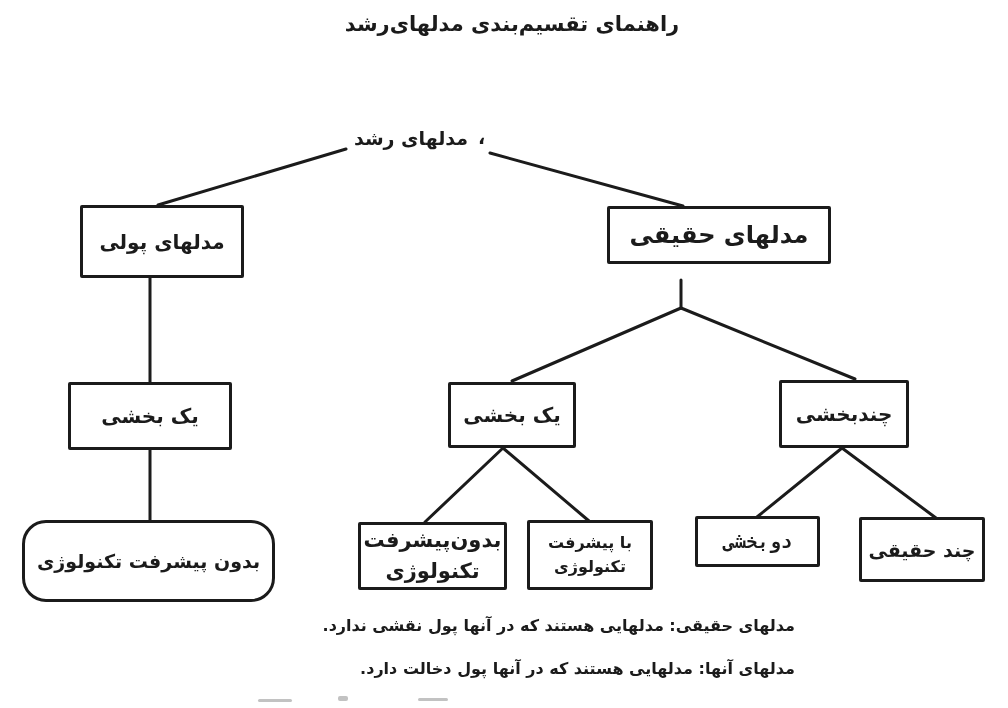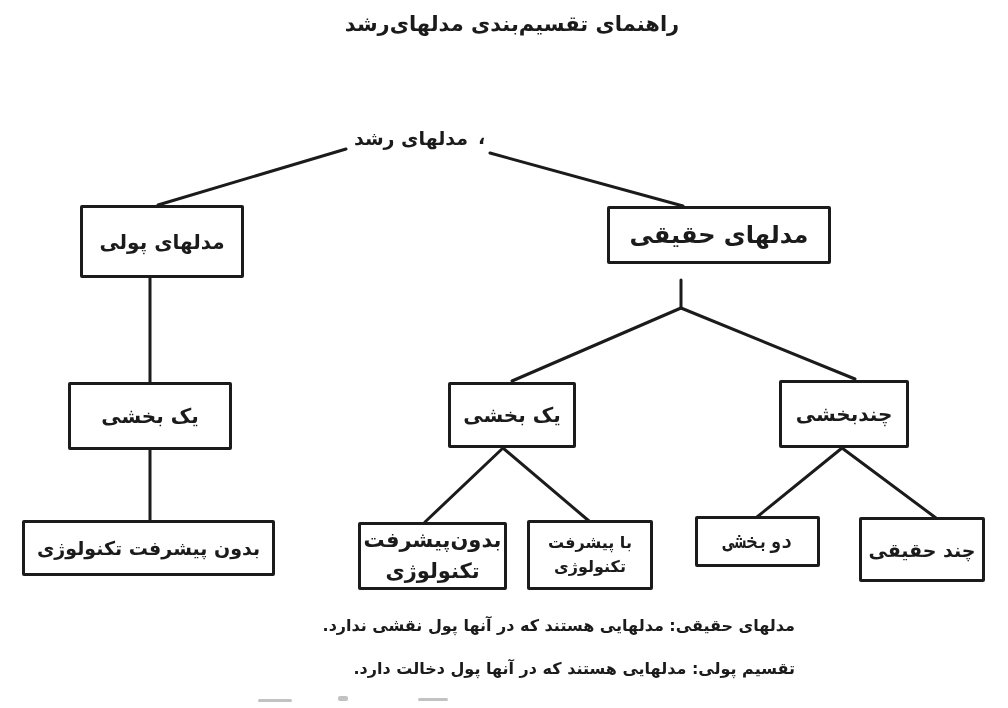--- a/index.html
+++ b/index.html
@@ -53,21 +53,21 @@
     font-weight: bold;
     direction: rtl;
     text-align: center;
     box-sizing: border-box;
   }
   #node-monetary      { left: 80px;  top: 205px; width: 164px; height: 73px; font-size: 20px; }
   #node-real          { left: 570px; top: 206px; width: 224px; height: 58px; font-size: 24px; margin-left: 37px; }
   #node-one-left      { left: 68px;  top: 382px; width: 164px; height: 68px; font-size: 20px; }
   #node-one-right     { left: 448px; top: 382px; width: 128px; height: 66px; font-size: 20px; }
   #node-multi         { left: 779px; top: 380px; width: 130px; height: 68px; font-size: 20px; text-align: right; }
-  #node-notech-left   { left: 22px;  top: 520px; width: 253px; height: 56px; font-size: 19px; }
+  #node-notech-left   { left: 22px;  top: 520px; width: 253px; height: 82px; font-size: 19px; border-radius: 24px; }
   #node-notech-mid    { left: 358px; top: 522px; width: 149px; height: 68px; font-size: 21px; line-height: 1.5; }
   #node-withtech      { left: 527px; top: 520px; width: 126px; height: 70px; font-size: 16px; line-height: 1.5; }
   #node-two-sector    { left: 695px; top: 516px; width: 125px; height: 51px; font-size: 19px; font-family: Liberation Mono, monospace; }
   #node-multi-leaf    { left: 859px; top: 517px; width: 126px; height: 65px; font-size: 19px; }
   .notes {
     position: absolute;
     right: 213px; top: 606px; width: 582px;
     direction: rtl;
     text-align: right;
     font-size: 16px;
@@ -144,20 +144,20 @@
   <div class="node" id="node-two-sector">
     <span>دوبخشی</span>
   </div>
 
   <div class="node" id="node-multi-leaf">
     <span>چند حقیقی</span>
   </div>
 
   <div class="notes">
     <div class="note-line">مدلهای حقیقی: مدلهایی هستند که در آنها پول نقشی ندارد.</div>
-    <div class="note-line">تقسیم پولی: مدلهایی هستند که در آنها پول دخالت دارد.</div>
+    <div class="note-line">مدلهای آنها: مدلهایی هستند که در آنها پول دخالت دارد.</div>
   </div>
 
   <div class="smudge" id="smudge-1"></div>
   <div class="smudge" id="smudge-2"></div>
   <div class="smudge" id="smudge-3"></div>
 
 </div>
 
 </body></html>

